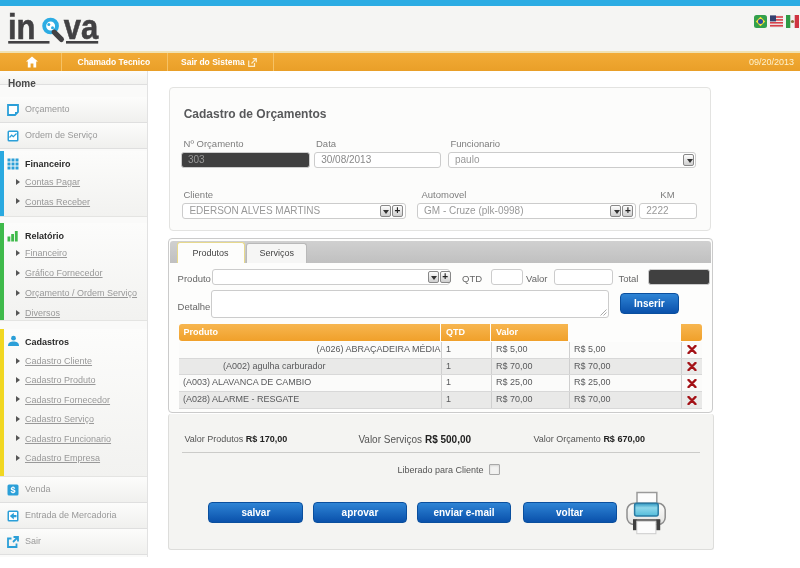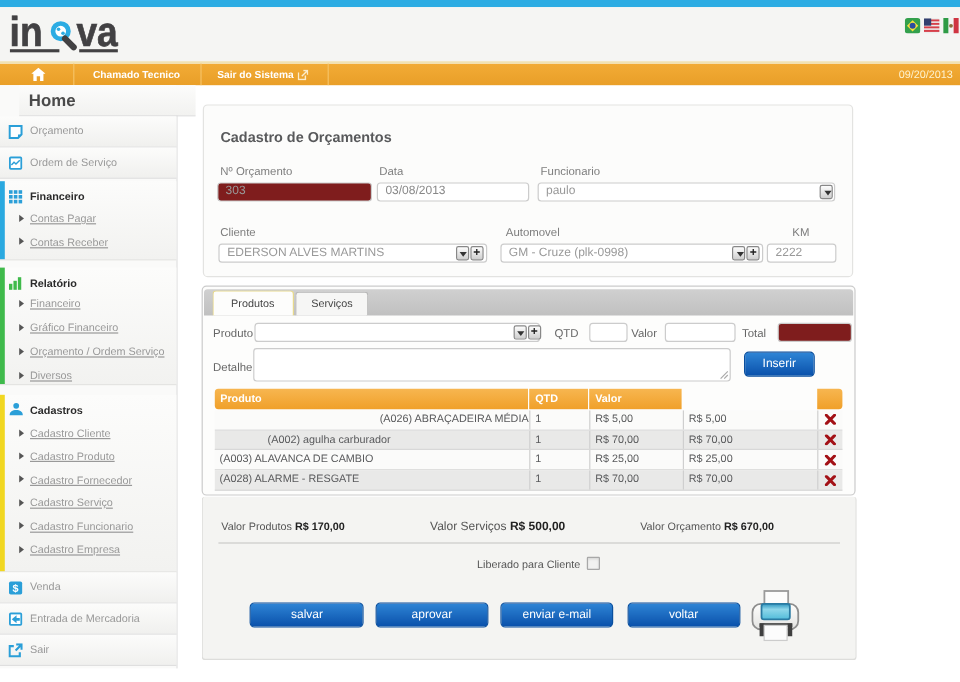--- a/index.html
+++ b/index.html
@@ -6,43 +6,43 @@
 html,body { width:800px; height:568px; background:#fff; font-family:"Liberation Sans", sans-serif; position:relative; overflow:hidden; }
 .abs { position:absolute; }
 #topbar { left:0; top:0; width:800px; height:6px; background:#2cace3; }
 #header { left:0; top:6px; width:800px; height:45px; background:#f5f5f3; }
 #navbar { left:0; top:51px; width:800px; height:20px; background:linear-gradient(#f2ab36,#e99f28); border-top:2px solid #f0e2b4; }
 .navsep { position:absolute; top:0; width:1px; height:18px; background:#f6c265; }
 .navitem { position:absolute; top:0; height:18px; line-height:18px; color:#fff; font-size:8.5px; font-weight:bold; }
 #navdate { position:absolute; right:6px; top:0; height:18px; line-height:18px; color:#fdf2cf; font-size:9px; }
 
 #sidebar { left:0; top:71px; width:148px; height:486px; background:#fafaf9; border-right:1px solid #e2e2e2; }
-.sb-home { height:26px; line-height:25px; padding-left:8px; font-size:14px; font-weight:bold; color:#4a4a4a; background:linear-gradient(#fcfcfb,#f2f2f0); border-bottom:1px solid #dfdfdf;margin-left:16px; }
+.sb-home { height:14px; line-height:25px; padding-left:8px; font-size:10px; font-weight:bold; color:#4a4a4a; background:linear-gradient(#fcfcfb,#f2f2f0); border-bottom:1px solid #dfdfdf; }
 .sb-item { position:relative; height:26px; background:linear-gradient(#fcfcfb,#f0f0ee); border-bottom:1px solid #dfdfdf; }
 .sb-item .ico { position:absolute; left:7px; top:7px; }
 .sb-item .txt { position:absolute; left:25px; top:0; line-height:25px; font-size:9px; color:#999; }
 .sb-sec { position:absolute; left:0; width:147px; background:linear-gradient(#fcfcfb,#f2f2f0); border-bottom:1px solid #e4e4e2; }
 .sb-sec .stripe { position:absolute; left:0; top:0; bottom:0; width:4px; }
 .sb-sec .ico { position:absolute; left:7px; top:7px; }
 .sb-sec .htxt { position:absolute; left:25px; top:7.5px; font-size:9px; font-weight:bold; color:#2b2b2b; }
 .sb-sub { position:absolute; left:0; width:147px; height:19px; }
 .sb-sub .ar { position:absolute; left:16px; top:1.5px; width:0; height:0; border-left:4px solid #555; border-top:3.5px solid transparent; border-bottom:3.5px solid transparent; }
 .sb-sub .txt { position:absolute; left:25px; top:0; font-size:9px; color:#999;text-decoration:underline; }
 
 #panel1 { left:169px; top:87px; width:542px; height:144px; background:#fcfcfb; border:1px solid #e3e3e1; border-radius:4px; }
 #tabbox { left:168px; top:238px; width:545px; height:175px; background:#fdfdfc; border:1px solid #cbcbcb; border-radius:4px; }
 #footpanel { left:168px; top:414px; width:546px; height:136px; background:#f4f4f2; border:1px solid #dddddb; border-radius:3px; border-top:none; }
 
 .lbl { position:absolute; font-size:9.5px; color:#7d7d7d; white-space:nowrap; }
 .inp { position:absolute; height:16px; border:1px solid #ccc; border-radius:3px; background:#fff; font-size:10px; color:#999; padding:0 6px; line-height:14px; white-space:nowrap; overflow:hidden; }
-.inp.dis { background:#7f1d1d; color:#999; }
+.inp.dis { background:#404040; color:#999; }
 .mbtn { position:absolute; width:11px; height:12px; border:1px solid #888; border-radius:2px; background:linear-gradient(#fdfdfd,#cfcfcf); }
 .mbtn .tri { position:absolute; left:2.5px; top:4px; width:0; height:0; border-top:4px solid #333; border-left:3px solid transparent; border-right:3px solid transparent; }
 .mbtn .pl  { position:absolute; left:0; top:0; width:9px; height:10px; line-height:10px; text-align:center; font-size:10px; font-weight:bold; color:#222; }
-.bluebtn { position:absolute; background:linear-gradient(#2e84d5,#0a51ab); border:1px solid #0a4f9e; border-radius:4px; color:#fff; font-weight:normal; text-align:center; font-size:10px; }
+.bluebtn { position:absolute; background:linear-gradient(#2e84d5,#0a51ab); border:1px solid #0a4f9e; border-radius:4px; color:#fff; font-weight:bold; text-align:center; font-size:10px; }
 
 .th { position:absolute; top:0; height:17px; background:linear-gradient(#f7b650,#f0a02a); color:#fff; font-size:9px; font-weight:bold; line-height:16px; padding-left:5px; }
 .tr { position:absolute; left:0; width:523.5px; height:16.7px; border-bottom:1px solid #d8d8d8; }
 .tr .c { position:absolute; top:0; height:15.7px; line-height:15.7px; font-size:9px; color:#58595b; padding-left:4.5px; border-left:1px solid #cfcfcf; white-space:nowrap; overflow:hidden; }
 .tr .cf { border-left:none; }
 .xw { text-align:center; padding-left:0 !important; }
 </style>
 </head>
 <body>
 <div id="topbar" class="abs"></div>
@@ -146,21 +146,21 @@
           <rect x="7.9" y="1" width="2.8" height="10.5"></rect>
         </g>
       </svg>
     <div class="htxt">Relatório</div>
     <div class="sb-sub" style="top:25px">
         <div class="ar"></div>
         <div class="txt">Financeiro</div>
       </div>
     <div class="sb-sub" style="top:45px">
         <div class="ar"></div>
-        <div class="txt">Gráfico Financeiro</div>
+        <div class="txt">Gráfico Fornecedor</div>
       </div>
     <div class="sb-sub" style="top:65px">
         <div class="ar"></div>
         <div class="txt">Orçamento / Ordem Serviço</div>
       </div>
     <div class="sb-sub" style="top:85px">
         <div class="ar"></div>
         <div class="txt">Diversos</div>
       </div>
   </div>
@@ -219,21 +219,21 @@
     <div class="txt">Sair</div>
   </div>
 </div>
 
 <div id="panel1" class="abs">
   <div style="position:absolute;left:13.7px;top:19px;font-size:12px;font-weight:bold;color:#58595b">Cadastro de Orçamentos</div>
   <div class="lbl" style="left:13.6px;top:50px">Nº Orçamento</div>
   <div class="lbl" style="left:146px;top:50px">Data</div>
   <div class="lbl" style="left:280.5px;top:50px">Funcionario</div>
   <div class="inp dis" style="left:11px;top:64px;width:128.5px;">303</div>
-  <div class="inp" style="left:144.2px;top:64px;width:127px;color:#888">03/08/2013</div>
+  <div class="inp" style="left:144.2px;top:64px;width:127px;color:#888">30/08/2013</div>
   <div class="inp" style="left:278px;top:64px;width:248px;">paulo</div>
   <div class="mbtn" style="left:513px;top:66px;">
       <div class="tri"></div>
     </div>
   <div class="lbl" style="left:13.5px;top:101px">Cliente</div>
   <div class="lbl" style="left:251.5px;top:101px">Automovel</div>
   <div class="lbl" style="left:490.3px;top:101px">KM</div>
   <div class="inp" style="left:12.4px;top:115px;width:224px;">EDERSON ALVES MARTINS</div>
   <div class="mbtn" style="left:209.8px;top:117px;">
       <div class="tri"></div>

